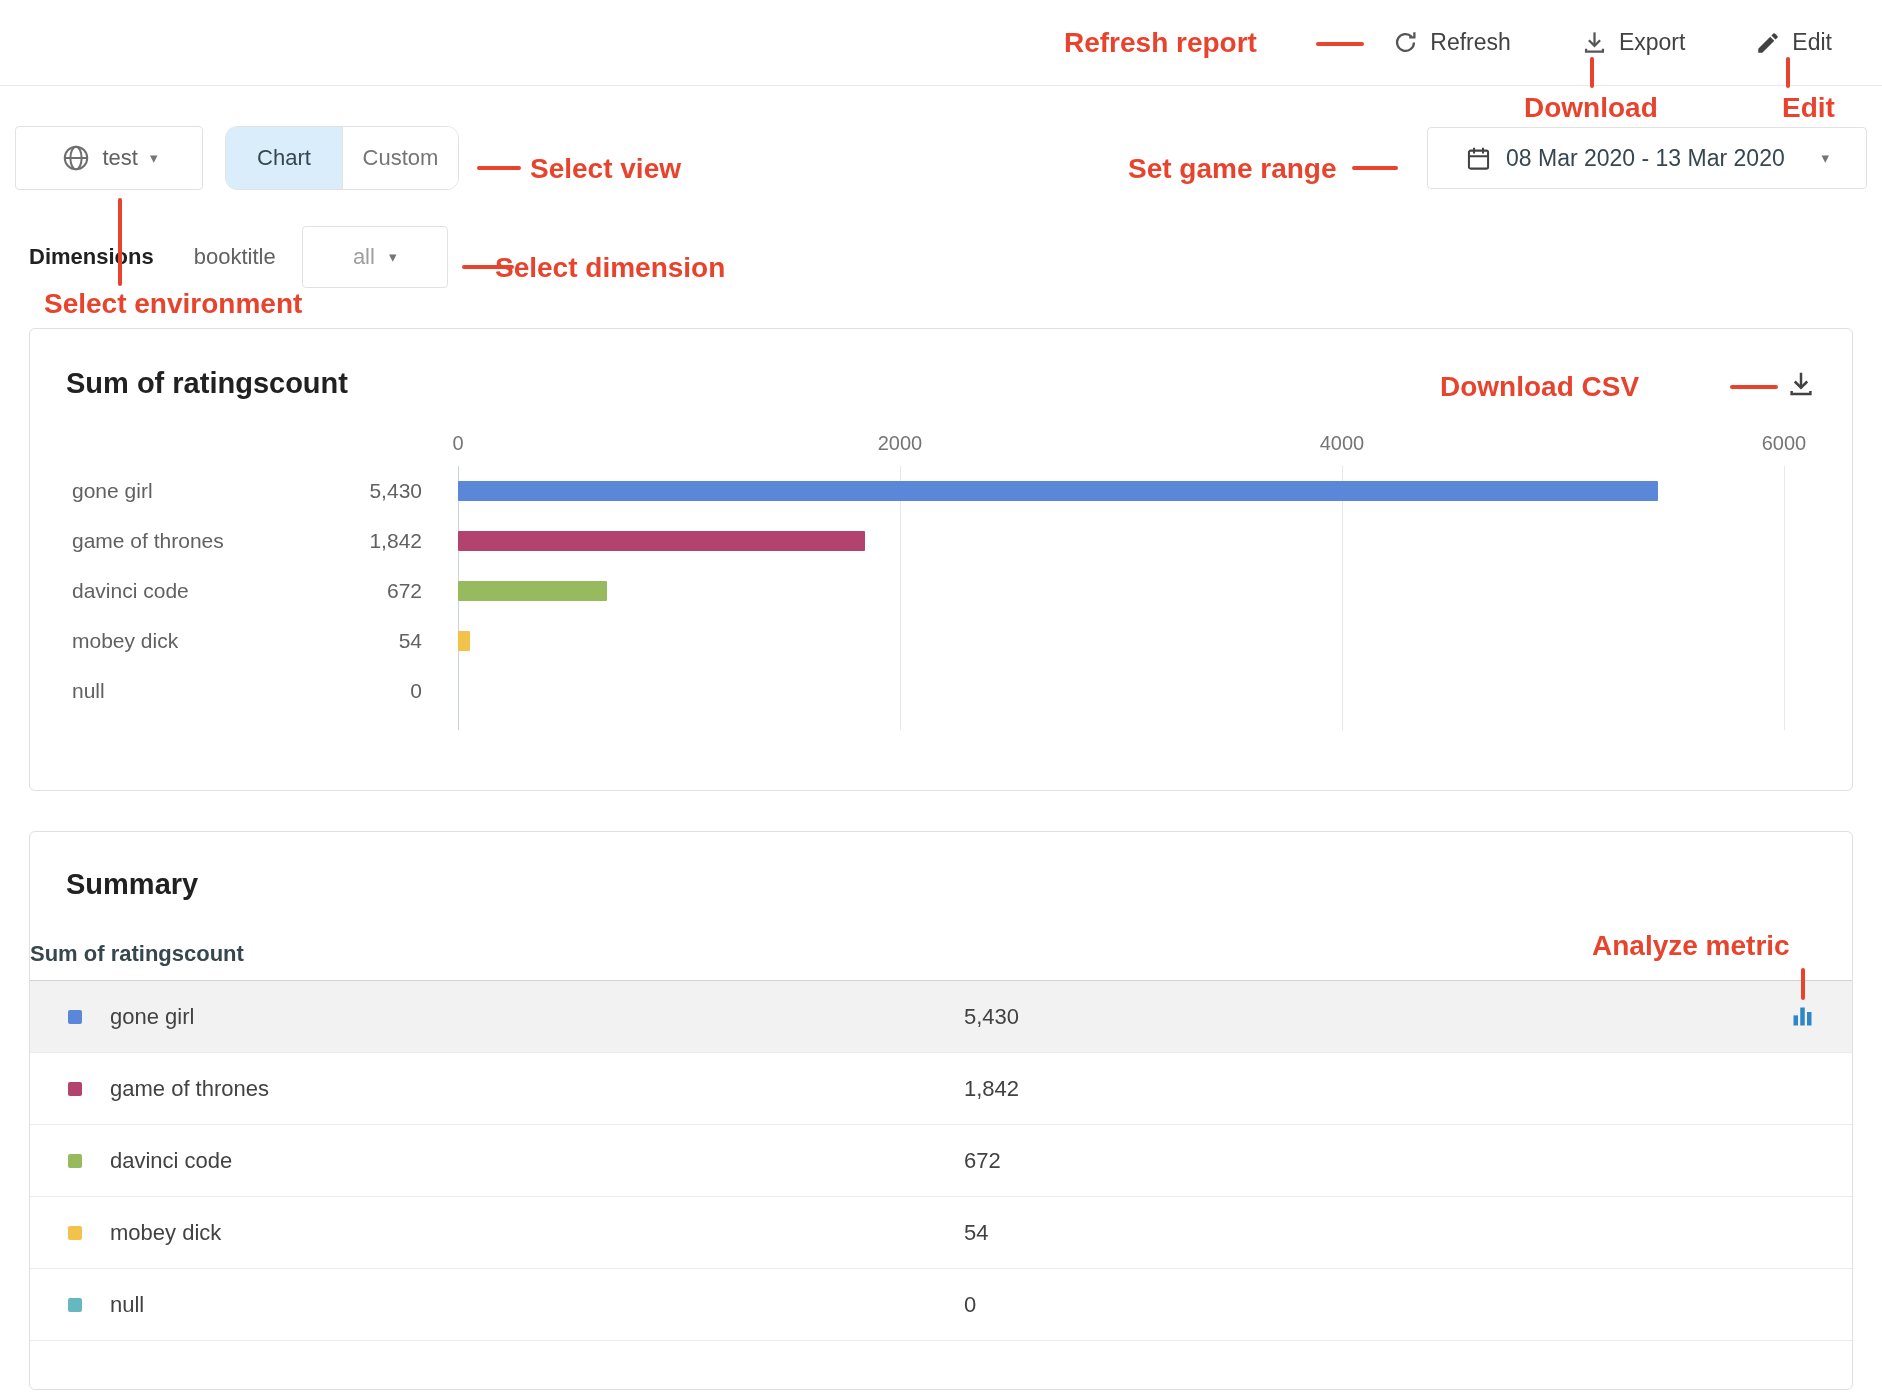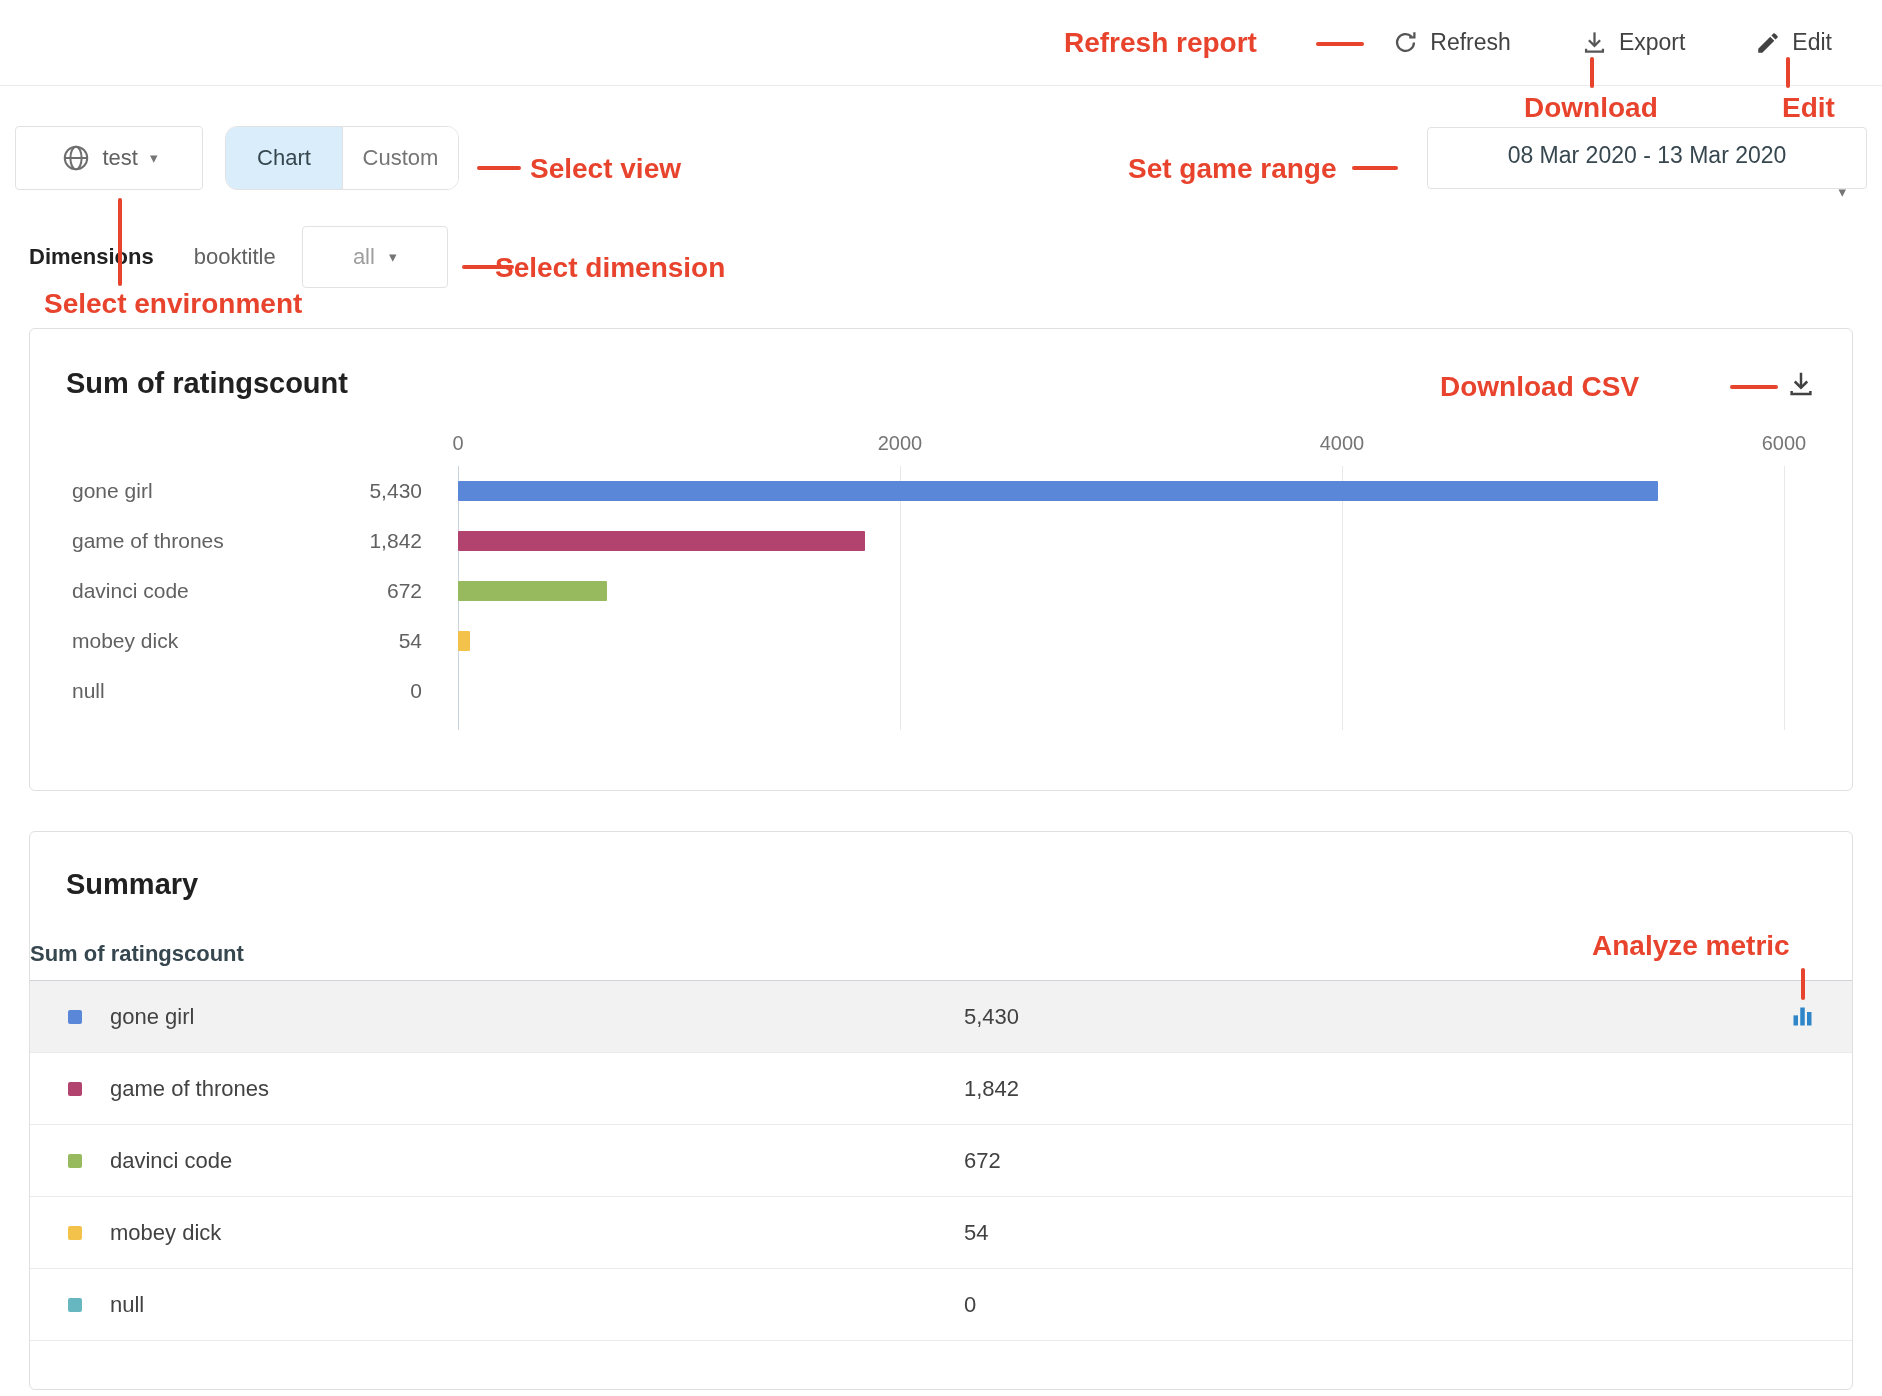--- a/index.html
+++ b/index.html
@@ -21,21 +21,21 @@
   .hdr-btn { display: flex; align-items: center; gap: 11px; background: none; border: none; font-family: inherit; font-size: 23px; color: #424242; cursor: pointer; }
 
   
   .toolbar { display: flex; align-items: center; margin: 40px 15px 0; }
   .env-select { width: 188px; height: 64px; border: 1px solid #e2e2e2; border-radius: 4px; background: #fff; display: flex; align-items: center; justify-content: center; gap: 12px; font-family: inherit; font-size: 22px; color: #616161; cursor: pointer; }
   .caret { font-size: 15px; color: #757575; }
   .seg { display: flex; height: 64px; margin-left: 22px; border: 1px solid #e2e2e2; border-radius: 12px; overflow: hidden; }
   .seg-btn { width: 116px; height: 100%; border: none; background: #fff; font-family: inherit; font-size: 22px; color: #757575; cursor: pointer; }
   .seg-btn.active { background: #d9edfa; color: #37474f; }
   .seg-btn + .seg-btn { border-left: 1px solid #e2e2e2; }
-  .datepicker { margin-left: auto; width: 440px; height: 62px; border: 1px solid #e2e2e2; border-radius: 4px; background: #fff; display: flex; align-items: center; gap: 14px; padding: 0 20px; font-family: inherit; font-size: 23px; color: #37474f; cursor: pointer; flex-direction: column; }
+  .datepicker { margin-left: auto; width: 440px; height: 62px; border: 1px solid #e2e2e2; border-radius: 4px; background: #fff; display: flex; align-items: center; gap: 14px; padding: 0 37px; font-family: inherit; font-size: 23px; color: #37474f; cursor: pointer; }
   .datepicker .caret { margin-left: auto; }
 
   
   .dims-row { display: flex; align-items: center; margin: 36px 29px 0; height: 62px; }
   .dims-label { font-size: 22px; font-weight: bold; color: #212121; }
   .dim-name { margin-left: 40px; font-size: 22px; color: #616161; }
   .dim-select { margin-left: 26px; width: 146px; height: 62px; border: 1px solid #e2e2e2; border-radius: 4px; background: #fff; display: flex; align-items: center; justify-content: center; gap: 14px; font-size: 22px; color: #9e9e9e; font-family: inherit; cursor: pointer; }
   .pagination { margin-left: auto; display: flex; align-items: center; height: 60px; border: 1px solid #e2e2e2; border-radius: 4px; background: #fff; }
   .page-range { font-size: 22px; color: #616161; padding: 0 22px; }
   .page-btn { width: 48px; height: 100%; background: #fff; border: none; border-left: 1px solid #e2e2e2; display: flex; align-items: center; justify-content: center; cursor: pointer; }

